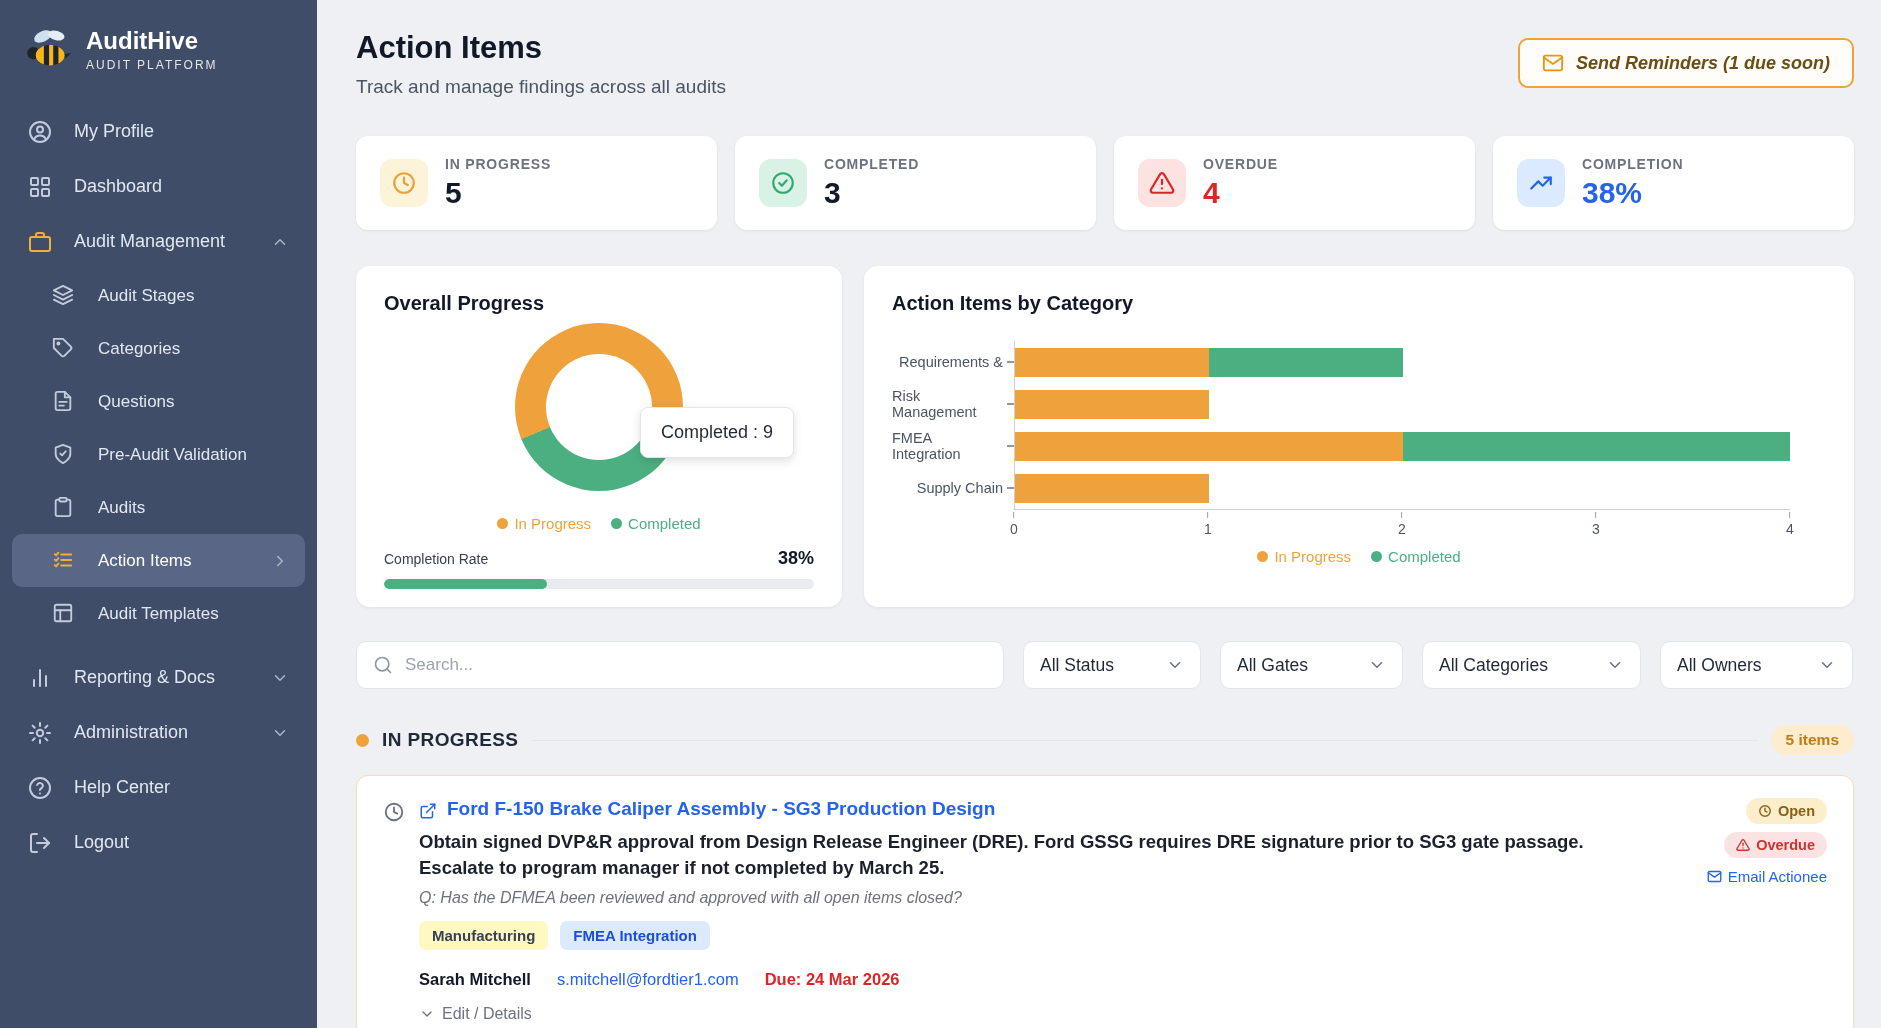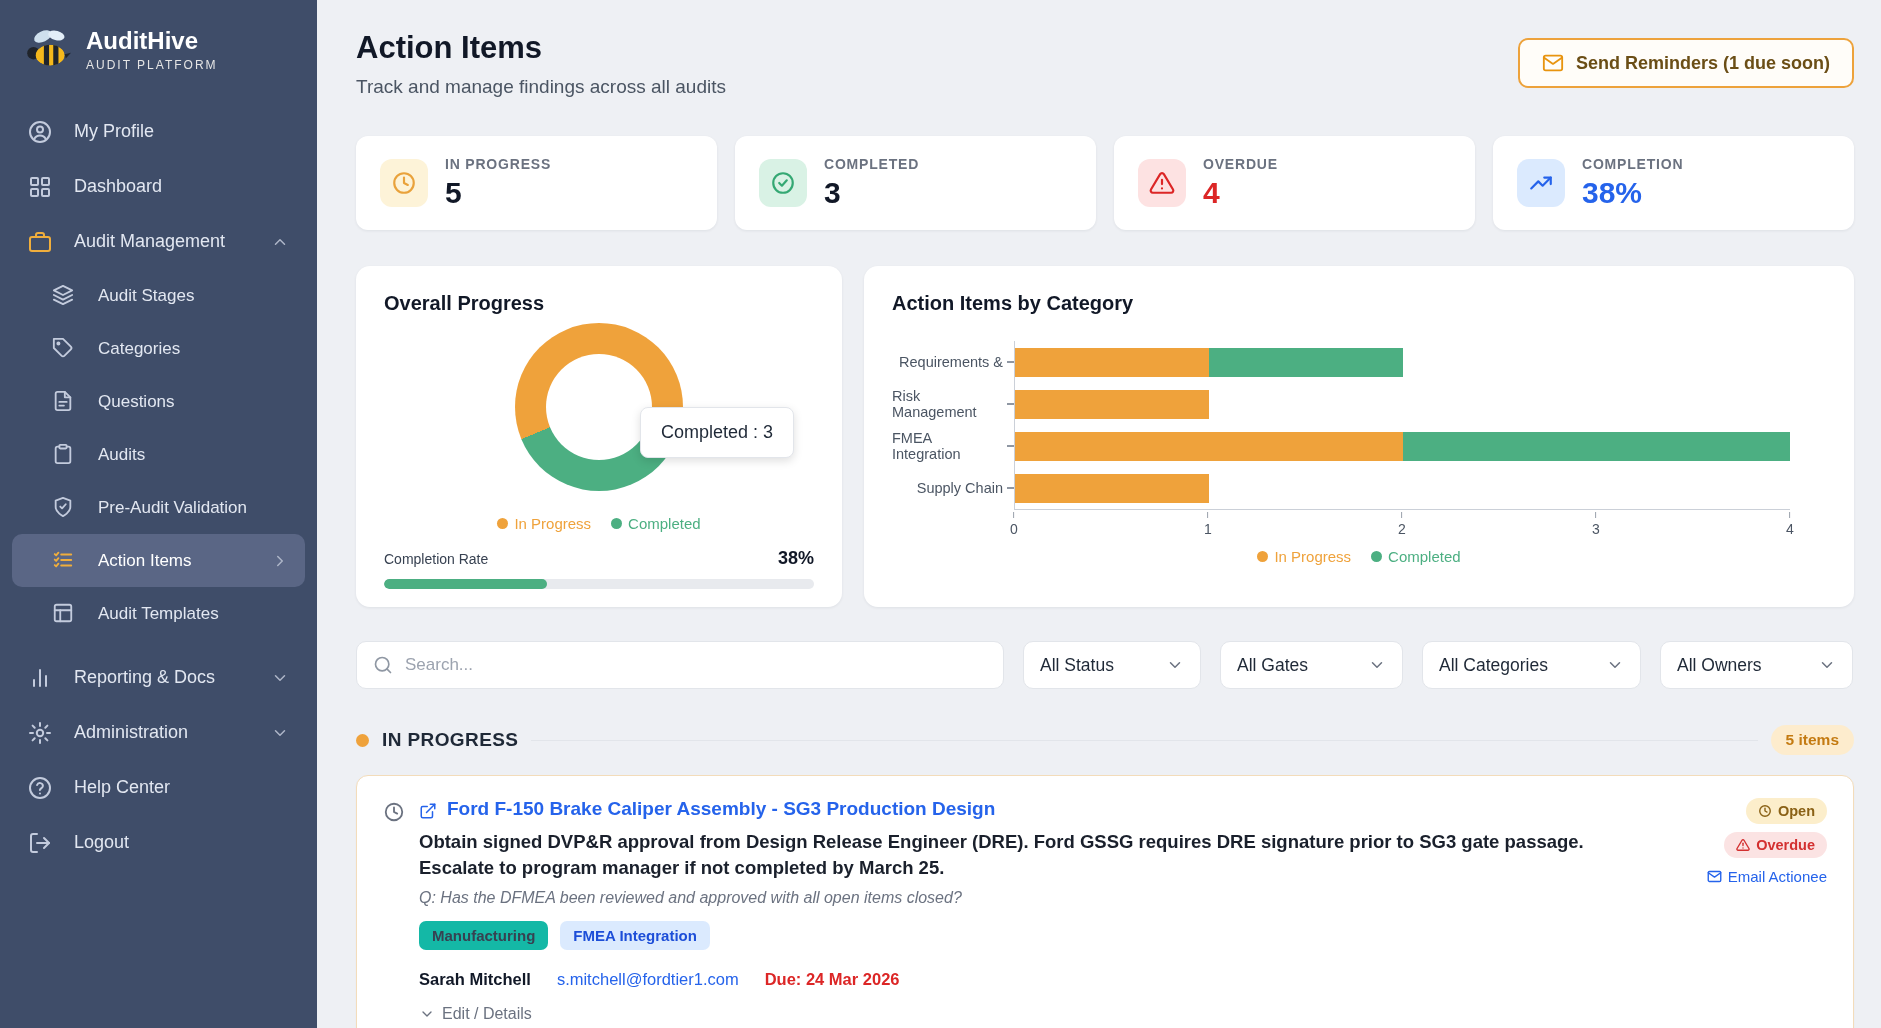--- a/index.html
+++ b/index.html
@@ -37,21 +37,21 @@
   
   .main { flex: 1; padding: 30px 27px 0 39px; }
 
   .page-head { display: flex; justify-content: space-between; align-items: flex-start; }
   .page-title { font-size: 31px; font-weight: 700; color: #111827; }
   .page-sub { font-size: 19px; color: #4b5563; margin-top: 10px; }
   .btn-reminders {
     display: flex; align-items: center; gap: 12px;
     background: #fffdf9; border: 2px solid #eda23b; border-radius: 10px;
     padding: 12px 22px; font-size: 18px; font-weight: 600; color: #6b4e16;
-    cursor: pointer; margin-top: 8px; font-family: inherit;
+    cursor: pointer; margin-top: 8px; font-family: inherit; font-style: italic;
   }
   .btn-reminders .ico { color: #e8940f; }
 
   
   .stats { display: flex; gap: 18px; margin-top: 38px; }
   .stat-card {
     flex: 1; background: #ffffff; border-radius: 12px; padding: 18px 24px;
     display: flex; align-items: center; gap: 17px;
     box-shadow: 0 1px 3px rgba(16,24,40,.07); height: 94px;
   }
@@ -135,21 +135,21 @@
   }
   .card-clock { color: #6b7280; margin-top: 3px; }
   .card-body { flex: 1; }
   .card-title-row { display: flex; align-items: flex-end; gap: 10px; }
   .card-link-ico { color: #2563eb; }
   .card-title { font-size: 19px; font-weight: 700; color: #2563eb; text-decoration: none; cursor: pointer; }
   .card-desc { font-size: 18.5px; font-weight: 700; color: #1a202c; line-height: 1.38; margin-top: 9px; max-width: 1290px; }
   .card-question { font-size: 16px; font-style: italic; color: #6b7280; margin-top: 9px; }
   .tag-row { display: flex; gap: 12px; margin-top: 14px; }
   .tag { font-size: 15px; font-weight: 600; padding: 6px 13px; border-radius: 7px; }
-  .tag-gray { background: #14b8a6; color: #374151; }
+  .tag-gray { background: #fef9c3; color: #374151; }
   .tag-blue { background: #dbeafe; color: #1d4ed8; }
   .owner-row { display: flex; align-items: center; gap: 26px; margin-top: 20px; font-size: 16.5px; }
   .owner-name { font-weight: 700; color: #111827; }
   .owner-email { color: #2563eb; cursor: pointer; text-decoration: none; }
   .due-date { color: #dc2626; font-weight: 600; }
   .expand-row { display: flex; align-items: center; gap: 7px; margin-top: 16px; color: #6b7280; font-size: 16px; cursor: pointer; }
   .card-side { display: flex; flex-direction: column; align-items: flex-end; gap: 8px; min-width: 150px; }
   .badge { display: flex; align-items: center; gap: 6px; font-size: 14.5px; font-weight: 600; padding: 5px 12px; border-radius: 999px; }
   .badge-open { background: #fceecb; color: #8a6116; }
   .badge-overdue { background: #fbe3e3; color: #d33030; }
@@ -247,34 +247,34 @@
             <polyline points="14 2 14 8 20 8"></polyline>
             <line x1="8" y1="13" x2="16" y2="13"></line>
             <line x1="8" y1="17" x2="13" y2="17"></line>
           </svg>
         </span>
       <span>Questions</span>
     </div>
     <div class="nav-item nav-sub">
       <span class="nico">
           <svg width="22" height="22" viewBox="0 0 24 24" fill="none" stroke="currentColor" stroke-width="2" stroke-linecap="round" stroke-linejoin="round">
+            <path d="M12 22s8-4 8-10V5l-8-3-8 3v7c0 6 8 10 8 10z"></path>
+            <polyline points="9 11.5 11 13.5 15 9"></polyline>
+          </svg>
+        </span>
+      <span>Pre-Audit Validation</span>
+    </div>
+    <div class="nav-item nav-sub">
+      <span class="nico">
+          <svg width="22" height="22" viewBox="0 0 24 24" fill="none" stroke="currentColor" stroke-width="2" stroke-linecap="round" stroke-linejoin="round">
             <path d="M16 4h2a2 2 0 0 1 2 2v14a2 2 0 0 1-2 2H6a2 2 0 0 1-2-2V6a2 2 0 0 1 2-2h2"></path>
             <rect x="8" y="2" width="8" height="4" rx="1"></rect>
           </svg>
         </span>
       <span>Audits</span>
-    </div>
-    <div class="nav-item nav-sub">
-      <span class="nico">
-          <svg width="22" height="22" viewBox="0 0 24 24" fill="none" stroke="currentColor" stroke-width="2" stroke-linecap="round" stroke-linejoin="round">
-            <path d="M12 22s8-4 8-10V5l-8-3-8 3v7c0 6 8 10 8 10z"></path>
-            <polyline points="9 11.5 11 13.5 15 9"></polyline>
-          </svg>
-        </span>
-      <span>Pre-Audit Validation</span>
     </div>
     <div class="nav-item nav-sub active">
       <span class="nico orange">
           <svg width="22" height="22" viewBox="0 0 24 24" fill="none" stroke="currentColor" stroke-width="2" stroke-linecap="round" stroke-linejoin="round">
             <path d="M10 6h11"></path>
             <path d="M10 12h11"></path>
             <path d="M10 18h11"></path>
             <polyline points="3 5.5 4.5 7 7 4"></polyline>
             <polyline points="3 11.5 4.5 13 7 10"></polyline>
             <polyline points="3 17.5 4.5 19 7 16"></polyline>
@@ -418,21 +418,21 @@
         <div class="stat-value sv-blue">38%</div>
       </div>
     </div>
   </div>
 
   <div class="panels">
     <section class="panel donut-panel">
       <h2 class="panel-title">Overall Progress</h2>
       <div class="donut-wrap">
         <div class="donut" style="background: conic-gradient(rgb(239, 162, 59) 0deg, rgb(239, 162, 59) 112.5deg, rgb(76, 175, 130) 112.5deg, rgb(76, 175, 130) 247.5deg, rgb(239, 162, 59) 247.5deg, rgb(239, 162, 59) 360deg);"></div>
-        <div class="chart-tooltip">Completed : 3</div>
+        <div class="chart-tooltip">Completed : 9</div>
       </div>
       <div class="legend">
           <span class="lg-item">
             <span class="lg-dot" style="background: rgb(239, 162, 59);"></span>
             <span style="color: rgb(239, 162, 59);">In Progress</span>
           </span>
           <span class="lg-item">
             <span class="lg-dot" style="background: rgb(76, 175, 130);"></span>
             <span style="color: rgb(76, 175, 130);">Completed</span>
           </span>

